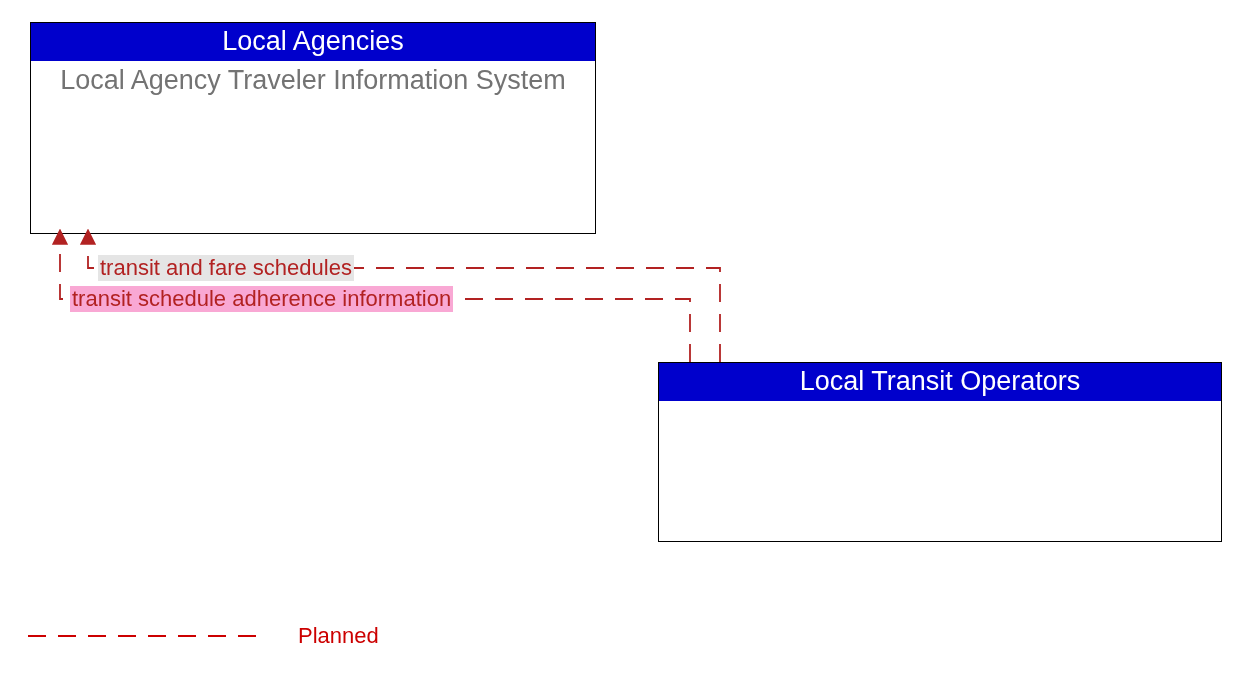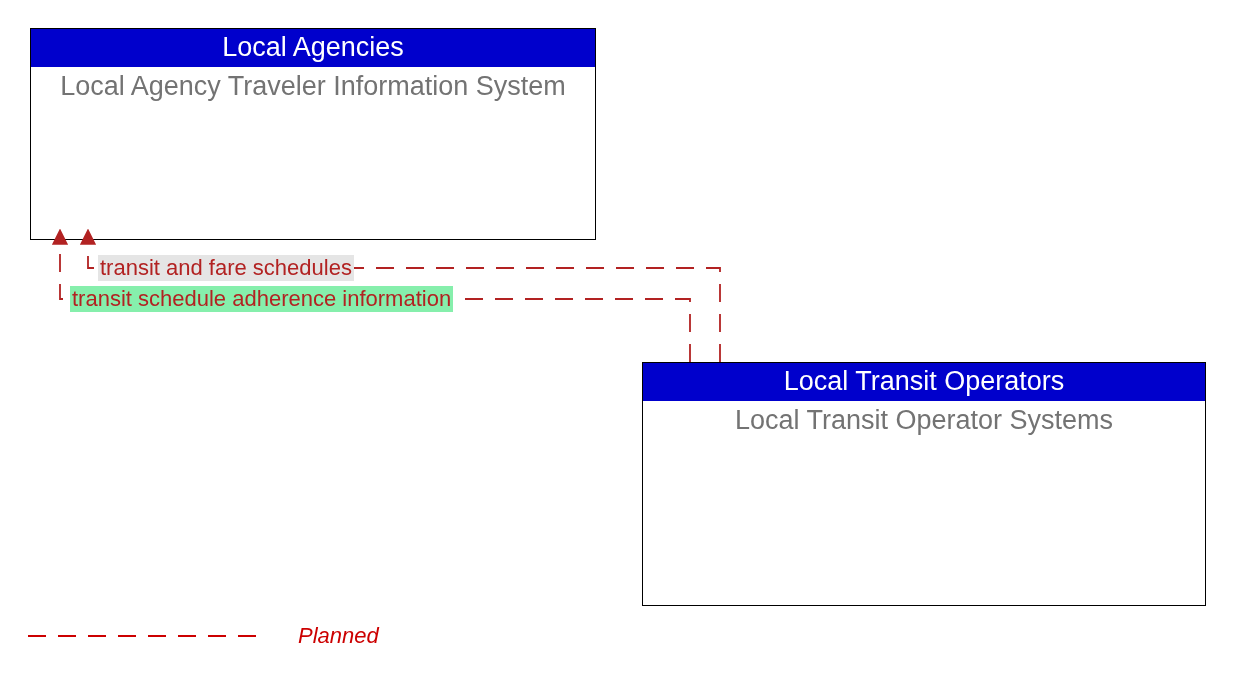--- a/index.html
+++ b/index.html
@@ -50,52 +50,50 @@
     color: #b22222;
     font-size: 22px;
     white-space: nowrap;
     font-weight: 400;
   }
   .legend-label {
     position: absolute;
     color: #cc0000;
     font-size: 22px;
     font-weight: 400;
-    font-style: italic;
   }
 </style>
 </head>
 <body>
 
 <div class="canvas">
 
-  <div class="node" style="left:30px; top:28px; width:566px; height:212px;">
+  <div class="node" style="left:30px; top:22px; width:566px; height:212px;">
     <div class="node-header">Local Agencies</div>
     <div class="node-body">Local Agency Traveler Information System</div>
   </div>
 
-  <div class="node" style="left:642px; top:362px; width:564px; height:244px;">
+  <div class="node" style="left:658px; top:362px; width:564px; height:180px;">
     <div class="node-header">Local Transit Operators</div>
-    <div class="node-body">Local Transit Operator Systems</div>
   </div>
 
   <svg class="overlay">
 
     <defs>
       <marker id="arrow-red" viewBox="0 0 12 12" refX="2" refY="6" markerWidth="9" markerHeight="9" orient="auto-start-reverse">
         <path d="M 0 0 L 12 6 L 0 12 z" fill="#b22222"></path>
       </marker>
     </defs>
 
     <path d="M 720 362 L 720 268 L 88 268 L 88 242" fill="none" stroke="#b22222" stroke-width="1.8" stroke-dasharray="18 12" marker-end="url(#arrow-red)"></path>
 
     <path d="M 690 362 L 690 299 L 60 299 L 60 242" fill="none" stroke="#b22222" stroke-width="1.8" stroke-dasharray="18 12" marker-end="url(#arrow-red)"></path>
 
     <line x1="28" y1="636" x2="258" y2="636" stroke="#cc0000" stroke-width="1.8" stroke-dasharray="18 12"></line>
   </svg>
 
   <span class="flow-label" style="left:98px; top:255px; background:#e5e5e5; padding:0 2px;">transit and fare schedules</span>
 
-  <span class="flow-label" style="left:70px; top:286px; background:#86efac; padding:0 2px;">transit schedule adherence information</span>
+  <span class="flow-label" style="left:70px; top:286px; background:#f9a8d4; padding:0 2px;">transit schedule adherence information</span>
 
   <span class="legend-label" style="left:298px; top:623px;">Planned</span>
 
 </div>
 
 </body></html>

